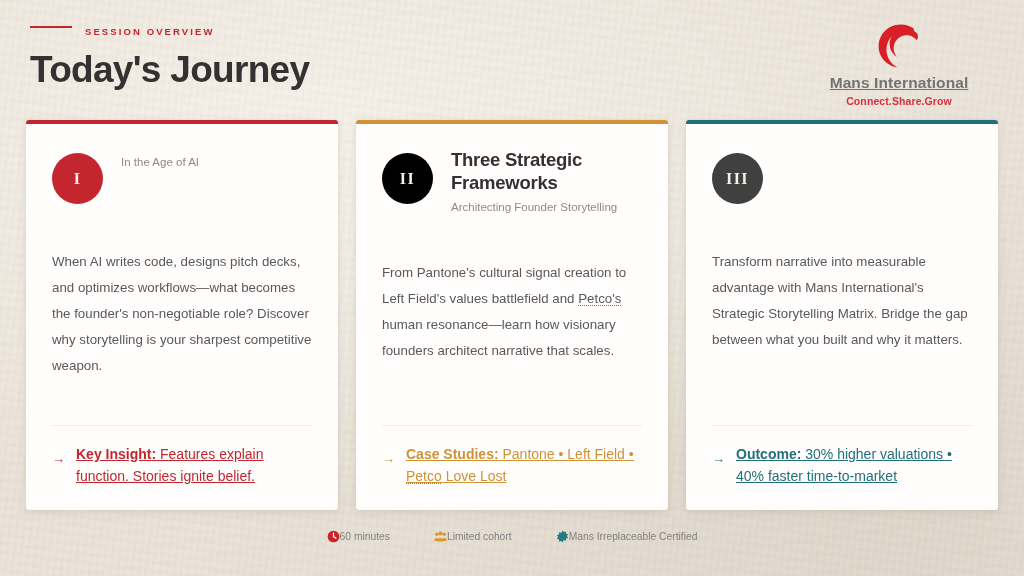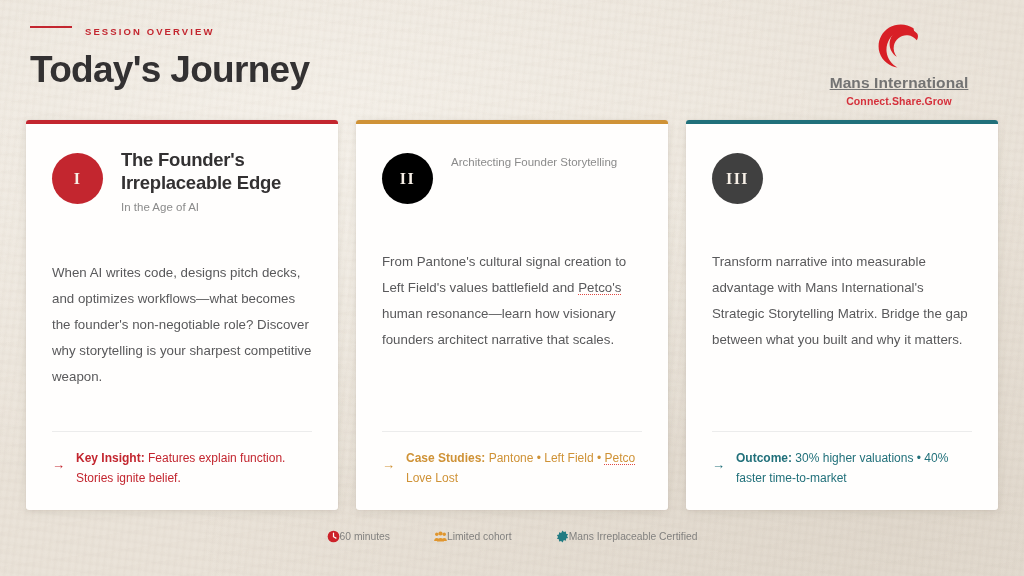--- a/index.html
+++ b/index.html
@@ -201,22 +201,23 @@
     align-items: flex-start;
     gap: 11px;
   }
   .foot-arrow {
     font-size: 13px;
     line-height: 1.35;
     flex: none;
     margin-top: 7px;
   }
   .foot-text {
-    font-size: 12px;
+    font-size: 14px;
     line-height: 1.62;
+    text-decoration: underline;
   }
   .foot-text b { font-weight: 700; }
 
   
   .footer {
     position: absolute;
     left: 0;
     right: 0;
     top: 530px;
     display: flex;
@@ -257,41 +258,41 @@
     <div class="brand-tag">Connect.Share.Grow</div>
   </div>
 
   <div class="cards">
 
     <div class="card">
       <div class="card-accent" style="background:#c3262f"></div>
       <div class="card-head">
         <div class="numeral" style="background:#c3262f">I</div>
         <div class="head-text">
-          <div class="card-title">The Founder's Irreplaceable Edge</div>
           <div class="card-sub">In the Age of AI</div>
         </div>
       </div>
       <div class="card-body">When AI writes code, designs pitch decks, and optimizes workflows—what becomes the founder's non-negotiable role? Discover why storytelling is your sharpest competitive weapon.</div>
       <div class="card-foot-wrap">
         <div class="card-divider"></div>
         <div class="card-foot">
           <span class="foot-arrow" style="color:#c3262f">→</span>
           <span class="foot-text" style="color:#c3262f">
             <b>Key Insight:</b><span> Features explain function. Stories ignite belief.</span>
           </span>
         </div>
       </div>
     </div>
 
     <div class="card">
       <div class="card-accent" style="background:#cf9236"></div>
       <div class="card-head">
         <div class="numeral" style="background:#000000">II</div>
         <div class="head-text">
+          <div class="card-title">Three Strategic Frameworks</div>
           <div class="card-sub">Architecting Founder Storytelling</div>
         </div>
       </div>
       <div class="card-body"><span>From Pantone's cultural signal creation to Left Field's values battlefield and </span><span class="spellcheck">Petco's</span><span> human resonance—learn how visionary founders architect narrative that scales.</span></div>
       <div class="card-foot-wrap">
         <div class="card-divider"></div>
         <div class="card-foot">
           <span class="foot-arrow" style="color:#cf9236">→</span>
           <span class="foot-text" style="color:#cf9236">
             <b>Case Studies:</b><span> Pantone • Left Field • </span><span class="spellcheck">Petco</span><span> Love Lost</span>

